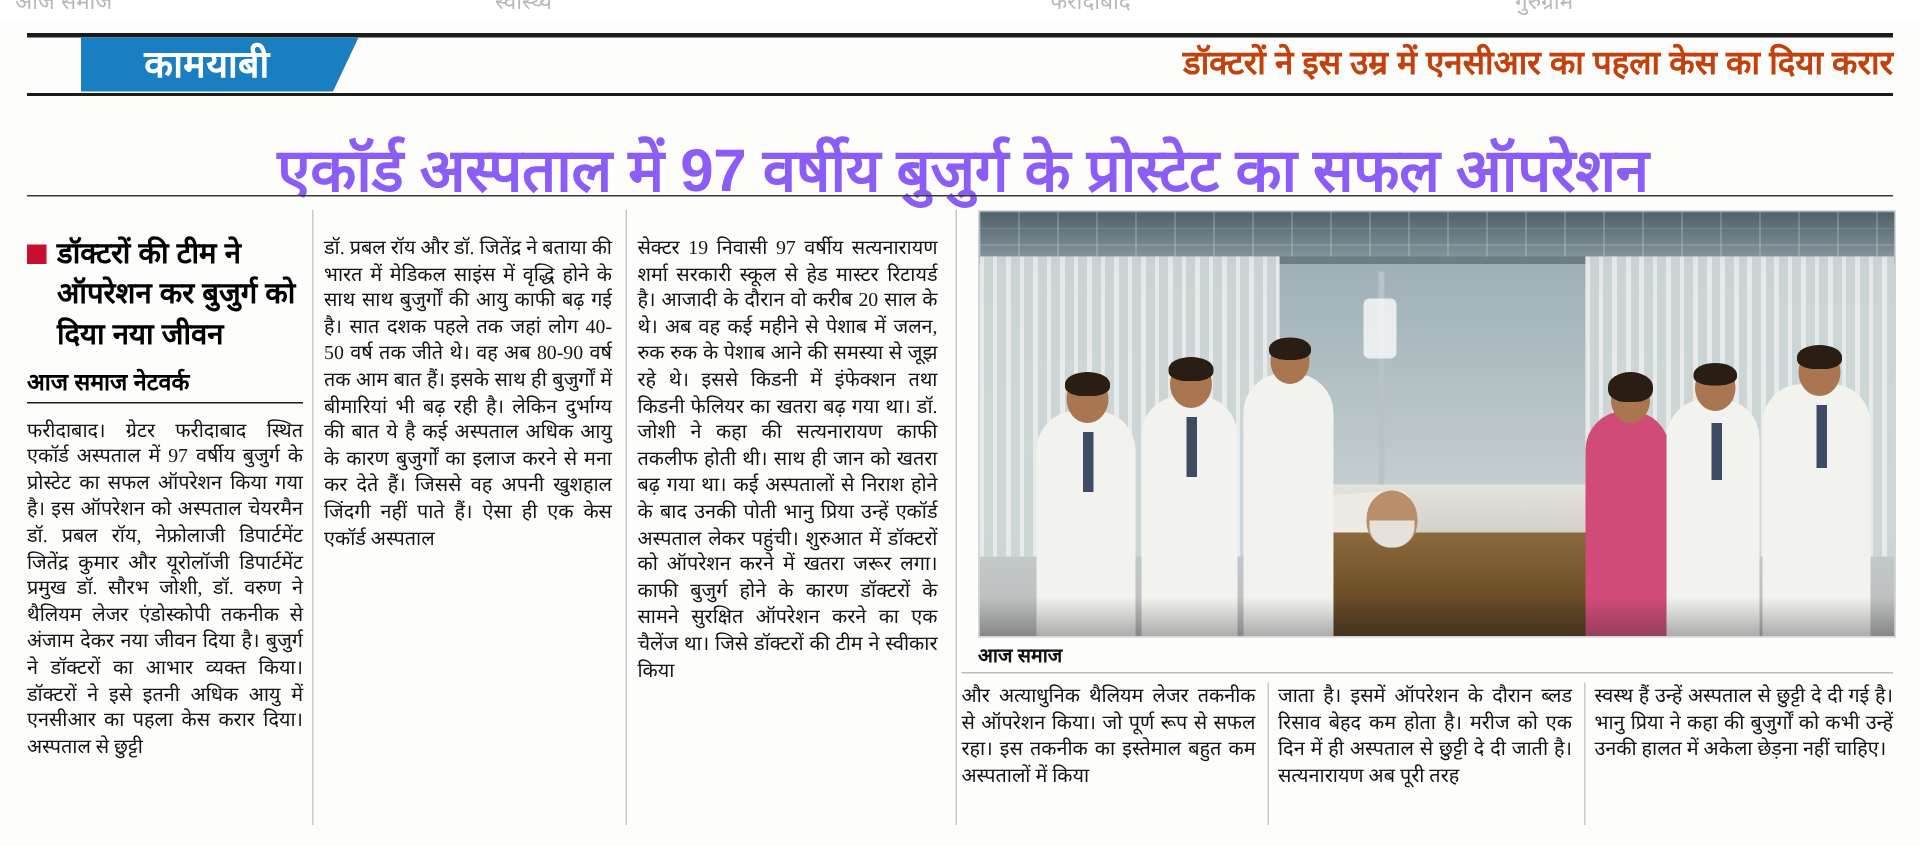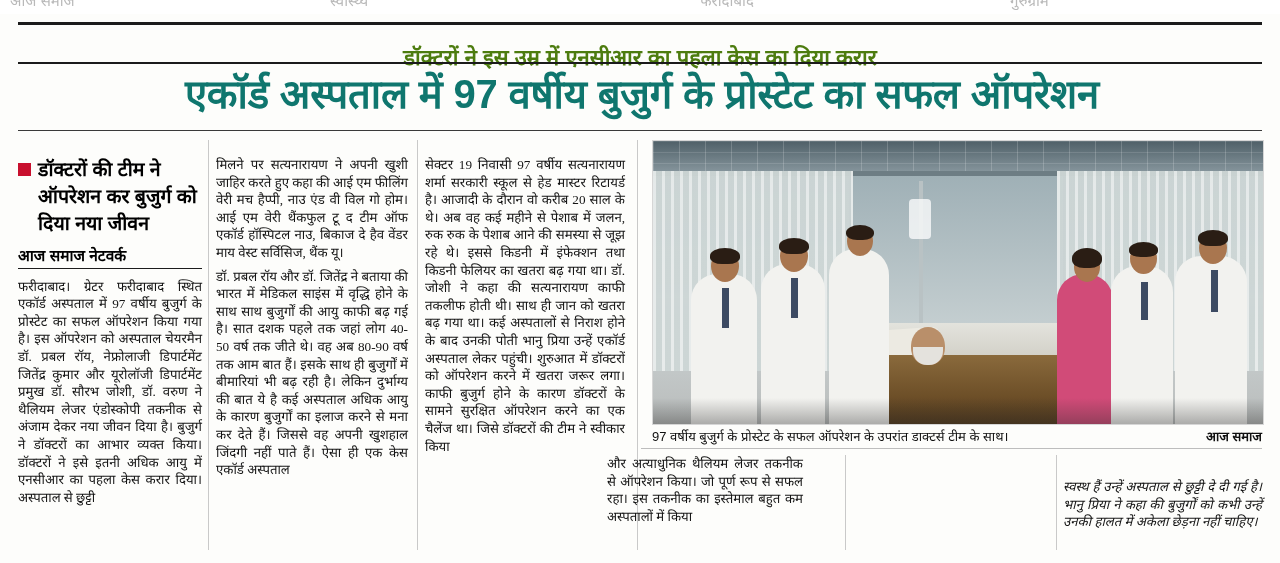--- a/index.html
+++ b/index.html
@@ -75,48 +75,48 @@
   }
   .kicker-tag::after {
     content: "";
     position: absolute;
     right: -17px; top: 0;
     border-top: 36px solid #1a7fc1;
     border-right: 17px solid transparent;
   }
   .kicker-text {
     position: absolute;
-    left: 0; top: 20px;
+    left: 0; top: 4px;
     width: 1244px;
-    text-align: center;
+    text-align: right;
     font-family: "Liberation Sans", sans-serif;
     font-weight: bold;
     font-size: 22px;
-    color: #4d7c0f;
+    color: #c2410c;
     line-height: 32px;
   }
   .kicker-rule-bottom {
     position: absolute;
     left: 0; top: 40px;
     width: 1244px;
     height: 2px;
     background: #1b1b1b;
   }
 
   
   .headline {
     position: absolute;
-    left: 18px; top: 68px;
+    left: 18px; top: 88px;
     width: 1248px;
     font-family: "Liberation Sans", sans-serif;
     font-weight: bold;
     font-size: 40px;
     line-height: 52px;
     letter-spacing: -0.2px;
-    color: #0f766e;
+    color: #8b5cf6;
     text-align: center;
     white-space: nowrap;
   }
   .headline-rule {
     position: absolute;
     left: 18px; top: 130px;
     width: 1244px;
     height: 1px;
     background: #3a3a3a;
   }
@@ -128,23 +128,23 @@
     font-size: 13.2px;
     line-height: 17.6px;
     text-align: justify;
     color: #141414;
   }
   .col p { margin: 0 0 6px 0; }
 
   .col-1 { left: 18px;  width: 184px; }
   .col-2 { left: 216px; width: 192px; }
   .col-3 { left: 425px; width: 200px; }
-  .col-4 { left: 607px; width: 196px; top: 455px; }
+  .col-4 { left: 641px; width: 196px; top: 455px; }
   .col-5 { left: 852px; width: 196px; top: 455px; }
-  .col-6 { left: 1063px; width: 199px; top: 478px; font-style: italic; }
+  .col-6 { left: 1063px; width: 199px; top: 455px; }
 
   .vrule {
     position: absolute;
     width: 1px;
     background: #c9c9c9;
   }
 
   
   .sub-head {
     font-family: "Liberation Sans", sans-serif;
@@ -312,20 +312,21 @@
   <div class="top-strip">
     <span class="faint a">आज समाज</span>
     <span class="faint b">स्वास्थ्य</span>
     <span class="faint c">फरीदाबाद</span>
     <span class="faint d">गुरुग्राम</span>
   </div>
 
   <div class="kicker-bar">
     <div class="kicker-rule-top"></div>
     <div class="kicker-text">डॉक्टरों ने इस उम्र में एनसीआर का पहला केस का दिया करार</div>
+    <div class="kicker-tag">कामयाबी</div>
     <div class="kicker-rule-bottom"></div>
   </div>
 
   <div class="headline">एकॉर्ड अस्पताल में 97 वर्षीय बुजुर्ग के प्रोस्टेट का सफल ऑपरेशन</div>
   <div class="headline-rule"></div>
 
   <div class="vrule" style="left:208px; top:140px; height:410px;"></div>
   <div class="vrule" style="left:417px; top:140px; height:410px;"></div>
   <div class="vrule" style="left:637px; top:140px; height:410px;"></div>
   <div class="vrule" style="left:845px; top:455px; height:95px;"></div>
@@ -335,21 +336,20 @@
     <div class="sub-head">
       <span class="bullet"></span>
       <span>डॉक्टरों की टीम ने ऑपरेशन कर बुजुर्ग को दिया नया जीवन</span>
     </div>
     <div class="byline">आज समाज नेटवर्क</div>
     <div class="byline-rule"></div>
     <p>फरीदाबाद। ग्रेटर फरीदाबाद स्थित एकॉर्ड अस्पताल में 97 वर्षीय बुजुर्ग के प्रोस्टेट का सफल ऑपरेशन किया गया है। इस ऑपरेशन को अस्पताल चेयरमैन डॉ. प्रबल रॉय, नेफ्रोलाजी डिपार्टमेंट जितेंद्र कुमार और यूरोलॉजी डिपार्टमेंट प्रमुख डॉ. सौरभ जोशी, डॉ. वरुण ने थैलियम लेजर एंडोस्कोपी तकनीक से अंजाम देकर नया जीवन दिया है। बुजुर्ग ने डॉक्टरों का आभार व्यक्त किया। डॉक्टरों ने इसे इतनी अधिक आयु में एनसीआर का पहला केस करार दिया। अस्पताल से छुट्टी</p>
   </div>
 
   <div class="col col-2">
-    <p>मिलने पर सत्यनारायण ने अपनी खुशी जाहिर करते हुए कहा की आई एम फीलिंग वेरी मच हैप्पी, नाउ एंड वी विल गो होम। आई एम वेरी थैंकफुल टू द टीम ऑफ एकॉर्ड हॉस्पिटल नाउ, बिकाज दे हैव वेंडर माय वेस्ट सर्विसिज, थैंक यू।</p>
     <p>डॉ. प्रबल रॉय और डॉ. जितेंद्र ने बताया की भारत में मेडिकल साइंस में वृद्धि होने के साथ साथ बुजुर्गों की आयु काफी बढ़ गई है। सात दशक पहले तक जहां लोग 40-50 वर्ष तक जीते थे। वह अब 80-90 वर्ष तक आम बात हैं। इसके साथ ही बुजुर्गों में बीमारियां भी बढ़ रही है। लेकिन दुर्भाग्य की बात ये है कई अस्पताल अधिक आयु के कारण बुजुर्गों का इलाज करने से मना कर देते हैं। जिससे वह अपनी खुशहाल जिंदगी नहीं पाते हैं। ऐसा ही एक केस एकॉर्ड अस्पताल</p>
   </div>
 
   <div class="col col-3">
     <p>सेक्टर 19 निवासी 97 वर्षीय सत्यनारायण शर्मा सरकारी स्कूल से हेड मास्टर रिटायर्ड है। आजादी के दौरान वो करीब 20 साल के थे। अब वह कई महीने से पेशाब में जलन, रुक रुक के पेशाब आने की समस्या से जूझ रहे थे। इससे किडनी में इंफेक्शन तथा किडनी फेलियर का खतरा बढ़ गया था। डॉ. जोशी ने कहा की सत्यनारायण काफी तकलीफ होती थी। साथ ही जान को खतरा बढ़ गया था। कई अस्पतालों से निराश होने के बाद उनकी पोती भानु प्रिया उन्हें एकॉर्ड अस्पताल लेकर पहुंची। शुरुआत में डॉक्टरों को ऑपरेशन करने में खतरा जरूर लगा। काफी बुजुर्ग होने के कारण डॉक्टरों के सामने सुरक्षित ऑपरेशन करने का एक चैलेंज था। जिसे डॉक्टरों की टीम ने स्वीकार किया</p>
   </div>
 
   <div class="photo-wrap">
     <div class="photo">
       <div class="bg-wall"></div>
@@ -394,25 +394,27 @@
       <div class="person coat" style="left:522px; width:72px; height:168px;"></div>
       <div class="head" style="left:546px; bottom:160px; width:28px; height:32px;"></div>
       <div class="hair" style="left:545px; bottom:178px; width:30px; height:16px;"></div>
       <div class="tie" style="left:558px; bottom:112px; height:42px;"></div>
 
       <div class="shadow-floor"></div>
     </div>
   </div>
 
   <div class="caption">
-    <span>97 वर्षीय बुजुर्ग के प्रोस्टेट के सफल ऑपरेशन के उपरांत डाक्टर्स टीम के साथ।</span>
     <span class="credit">आज समाज</span>
   </div>
   <div class="caption-rule"></div>
 
   <div class="col col-4">
     <p>और अत्याधुनिक थैलियम लेजर तकनीक से ऑपरेशन किया। जो पूर्ण रूप से सफल रहा। इस तकनीक का इस्तेमाल बहुत कम अस्पतालों में किया</p>
   </div>
+  <div class="col col-5">
+    <p>जाता है। इसमें ऑपरेशन के दौरान ब्लड रिसाव बेहद कम होता है। मरीज को एक दिन में ही अस्पताल से छुट्टी दे दी जाती है। सत्यनारायण अब पूरी तरह</p>
+  </div>
   <div class="col col-6">
     <p>स्वस्थ हैं उन्हें अस्पताल से छुट्टी दे दी गई है। भानु प्रिया ने कहा की बुजुर्गों को कभी उन्हें उनकी हालत में अकेला छेड़ना नहीं चाहिए।</p>
   </div>
 
 </div>
 
 </body></html>

